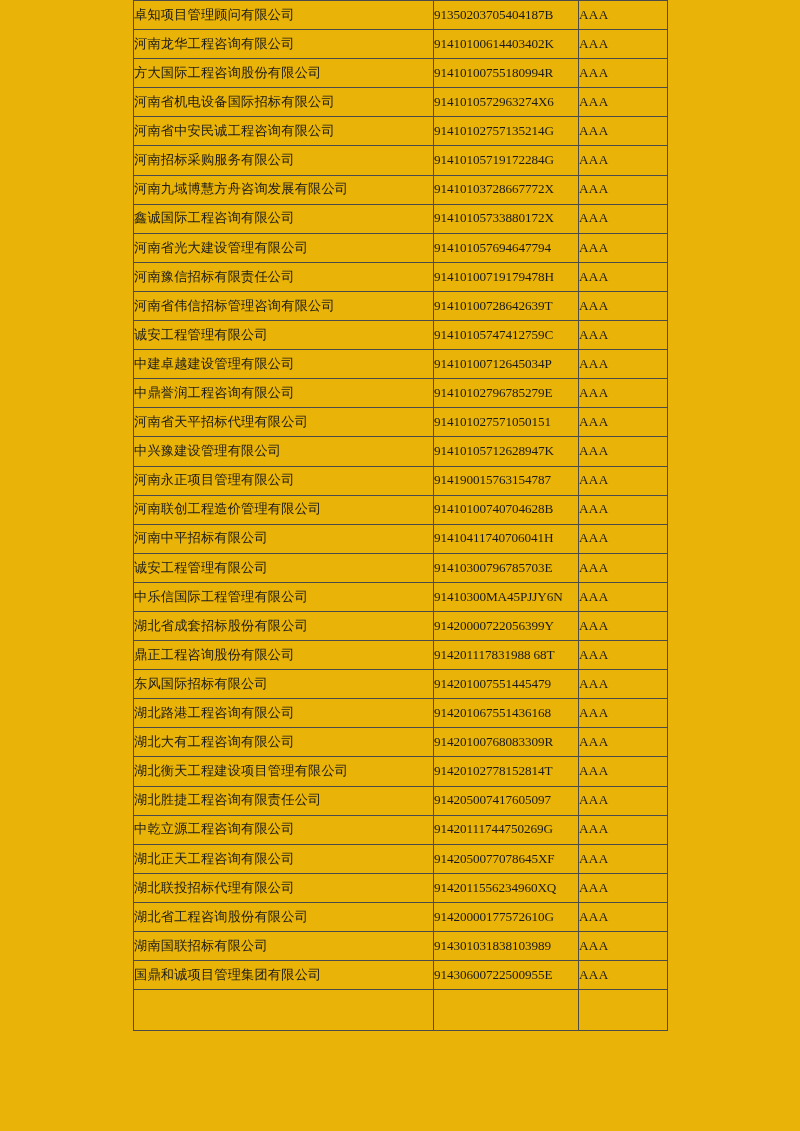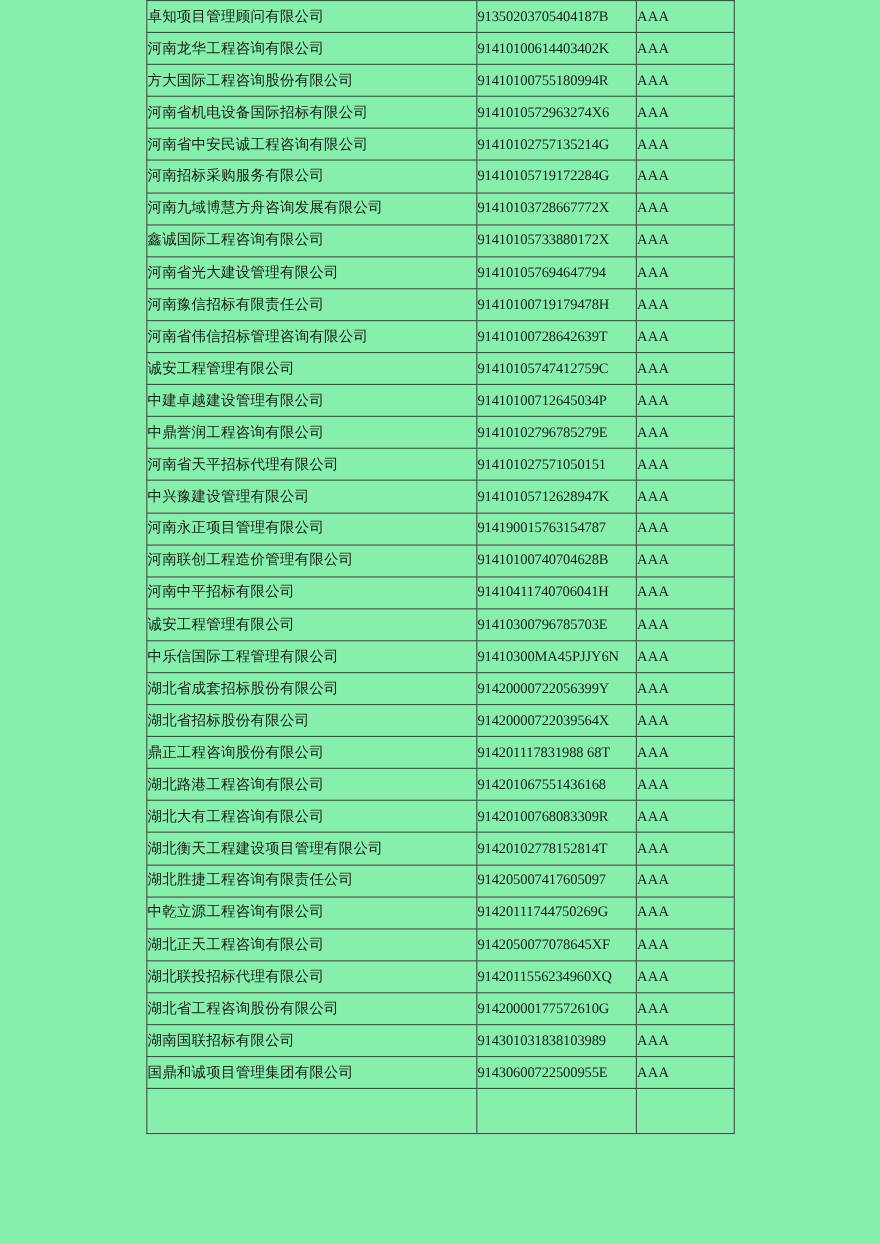--- a/index.html
+++ b/index.html
@@ -10,21 +10,21 @@
   body {
     width: 800px;
     height: 1131px;
     font-family: "Liberation Serif", "DejaVu Serif", serif;
     overflow: hidden;
   }
   .page {
     position: relative;
     width: 800px;
     height: 1131px;
-    background: #86efac;
+    background: #eab308;
   }
   .table-wrap {
     position: absolute;
     left: 133px;
     top: 0px;
     width: 534px;
   }
   table.reg-table {
     border-collapse: collapse;
     table-layout: fixed;
@@ -187,27 +187,27 @@
             <td class="cell-name">中乐信国际工程管理有限公司</td>
             <td class="cell-code">91410300MA45PJJY6N</td>
             <td class="cell-grade">AAA</td>
           </tr>
           <tr>
             <td class="cell-name">湖北省成套招标股份有限公司</td>
             <td class="cell-code">91420000722056399Y</td>
             <td class="cell-grade">AAA</td>
           </tr>
           <tr>
-            <td class="cell-name">湖北省招标股份有限公司</td>
-            <td class="cell-code">91420000722039564X</td>
-            <td class="cell-grade">AAA</td>
-          </tr>
-          <tr>
             <td class="cell-name">鼎正工程咨询股份有限公司</td>
             <td class="cell-code">914201117831988 68T</td>
+            <td class="cell-grade">AAA</td>
+          </tr>
+          <tr>
+            <td class="cell-name">东风国际招标有限公司</td>
+            <td class="cell-code">914201007551445479</td>
             <td class="cell-grade">AAA</td>
           </tr>
           <tr>
             <td class="cell-name">湖北路港工程咨询有限公司</td>
             <td class="cell-code">914201067551436168</td>
             <td class="cell-grade">AAA</td>
           </tr>
           <tr>
             <td class="cell-name">湖北大有工程咨询有限公司</td>
             <td class="cell-code">91420100768083309R</td>

